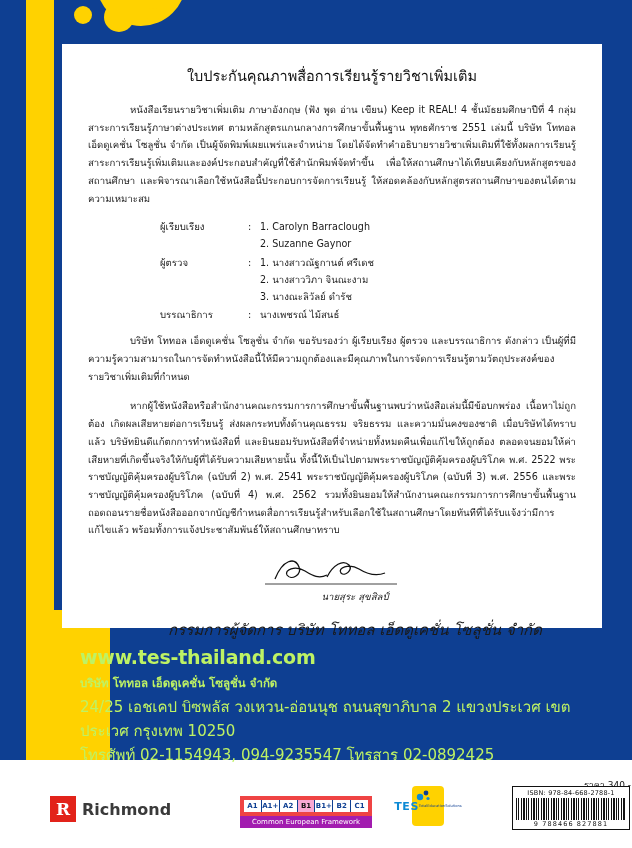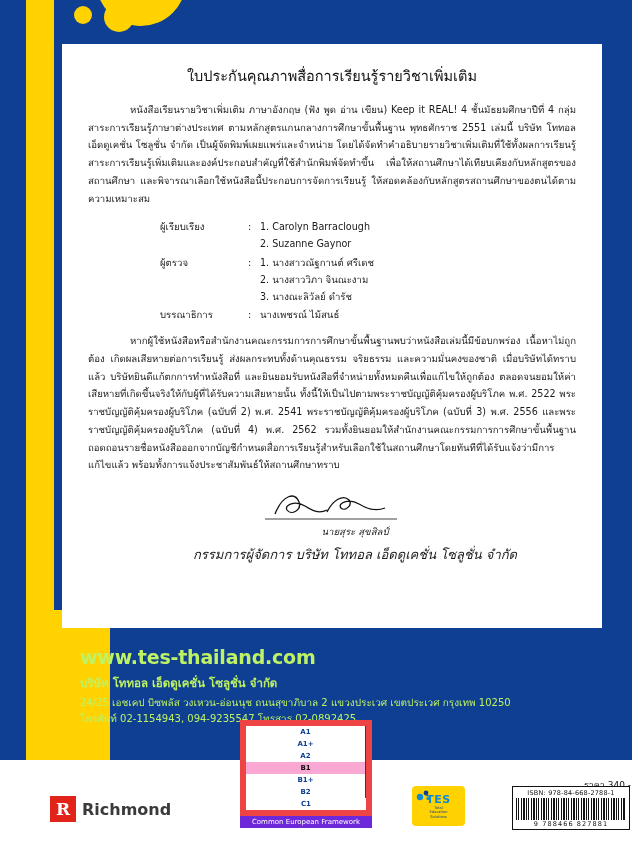--- a/index.html
+++ b/index.html
@@ -113,23 +113,23 @@
     font-style: italic;
   }
   .sign-svg { display: block; margin: 0 auto; }
   .sign-name {
     font-size: 9.6px;
     color: #1a1a1a;
     margin-top: 2px;
     padding-left: 46px;
   }
   .sign-role {
-    font-size: 13px;
+    font-size: 15px;
     color: #1a1a1a;
-    margin-top: 5px;
+    margin-top: 14px;
     padding-left: 46px;
   }
 
   
   .footer {
     position: absolute;
     left: 80px; top: 646px;
     width: 520px;
     color: #bef264;
   }
@@ -138,21 +138,21 @@
     font-weight: bold;
     letter-spacing: -0.2px;
     margin-bottom: 6px;
   }
   .footer-company {
     font-size: 11.5px;
     font-weight: bold;
     margin-bottom: 3px;
   }
   .footer-addr {
-    font-size: 10px;
+    font-size: 15px;
     line-height: 1.6;
   }
 
   
   .price-box {
     position: absolute;
     right: 1px; bottom: 56px;
     font-size: 9px;
     color: #111;
   }
@@ -213,52 +213,51 @@
   }
 
   
   .cef {
     position: absolute;
     left: 240px; bottom: 20px;
     width: 132px;
   }
   .cef-levels {
     display: flex;
-    border: 6px solid #ef4444;
-    flex-direction: column;
+    border: 4px solid #ef4444;
   }
   .cef-levels span {
     flex: 1;
     text-align: center;
     font-size: 7px;
     font-weight: bold;
     color: #0e3f92;
     padding: 2px 0;
     border-right: 1px solid #0e3f92;
     background: #fff;
   }
   .cef-levels span:last-child { border-right: none; }
   .cef-levels span.active { background: #f9a8d4; color: #111; }
   .cef-caption {
-    background: #6d28d9;
+    background: #a21caf;
     color: #fff;
     font-size: 7px;
     text-align: center;
     padding: 2px 0;
   }
 
   
   .tes {
     position: absolute;
     left: 412px; bottom: 22px;
-    width: 53px; height: 40px;
+    width: 32px; height: 40px;
     background: #ffd200;
     border-radius: 4px;
     display: flex;
-    flex-direction: column;
+    flex-direction: row;
     align-items: center;
     justify-content: center;
   }
   .tes-word {
     font-size: 11px;
     font-weight: bold;
     color: #0e8ad4;
     letter-spacing: 0.5px;
   }
   .tes-sub {
@@ -315,20 +314,21 @@
     <div class="credit-row">
       <div class="credit-label">บรรณาธิการ</div>
       <div class="credit-colon">:</div>
       <div class="credit-values">
         <div>นางเพชรณ์ ไม้สนธ์</div>
       </div>
     </div>
 
   </div>
 
+  <p class="para">บริษัท โททอล เอ็ดดูเคชั่น โซลูชั่น จำกัด ขอรับรองว่า ผู้เรียบเรียง ผู้ตรวจ และบรรณาธิการ ดังกล่าว เป็นผู้ที่มีความรู้ความสามารถในการจัดทำหนังสือนี้ให้มีความถูกต้องและมีคุณภาพในการจัดการเรียนรู้ตามวัตถุประสงค์ของรายวิชาเพิ่มเติมที่กำหนด</p>
   <p class="para">หากผู้ใช้หนังสือหรือสำนักงานคณะกรรมการการศึกษาขั้นพื้นฐานพบว่าหนังสือเล่มนี้มีข้อบกพร่อง เนื้อหาไม่ถูกต้อง เกิดผลเสียหายต่อการเรียนรู้ ส่งผลกระทบทั้งด้านคุณธรรม จริยธรรม และความมั่นคงของชาติ เมื่อบริษัทได้ทราบแล้ว บริษัทยินดีแก้ตกการทำหนังสือที่ และยินยอมรับหนังสือที่จำหน่ายทั้งหมดคืนเพื่อแก้ไขให้ถูกต้อง ตลอดจนยอมให้ค่าเสียหายที่เกิดขึ้นจริงให้กับผู้ที่ได้รับความเสียหายนั้น ทั้งนี้ให้เป็นไปตามพระราชบัญญัติคุ้มครองผู้บริโภค พ.ศ. 2522 พระราชบัญญัติคุ้มครองผู้บริโภค (ฉบับที่ 2) พ.ศ. 2541 พระราชบัญญัติคุ้มครองผู้บริโภค (ฉบับที่ 3) พ.ศ. 2556 และพระราชบัญญัติคุ้มครองผู้บริโภค (ฉบับที่ 4) พ.ศ. 2562 รวมทั้งยินยอมให้สำนักงานคณะกรรมการการศึกษาขั้นพื้นฐานถอดถอนรายชื่อหนังสือออกจากบัญชีกำหนดสื่อการเรียนรู้สำหรับเลือกใช้ในสถานศึกษาโดยทันทีที่ได้รับแจ้งว่ามีการแก้ไขแล้ว พร้อมทั้งการแจ้งประชาสัมพันธ์ให้สถานศึกษาทราบ</p>
 
   <div class="sign-wrap">
     <svg class="sign-svg" width="150" height="34" viewBox="0 0 150 34">
       <path d="M18 26 C26 6, 38 4, 42 14 C45 22, 34 28, 30 22 C27 17, 38 12, 48 18 C56 23, 62 26, 70 22" fill="none" stroke="#111" stroke-width="1.3"></path>
       <path d="M70 24 C76 12, 86 6, 92 12 C96 17, 88 24, 84 20 C80 15, 92 10, 102 16 C110 21, 118 24, 128 20" fill="none" stroke="#111" stroke-width="1.3"></path>
       <path d="M8 31 L140 31" fill="none" stroke="#111" stroke-width="0.8"></path>
     </svg>
     <div class="sign-name">นายสุระ สุขสิลป์</div>
     <div class="sign-role">กรรมการผู้จัดการ บริษัท โททอล เอ็ดดูเคชั่น โซลูชั่น จำกัด</div>

